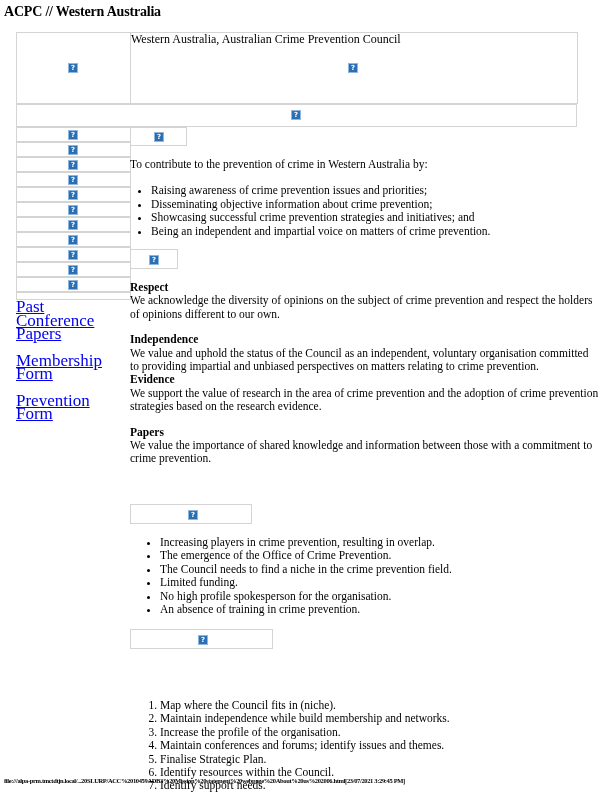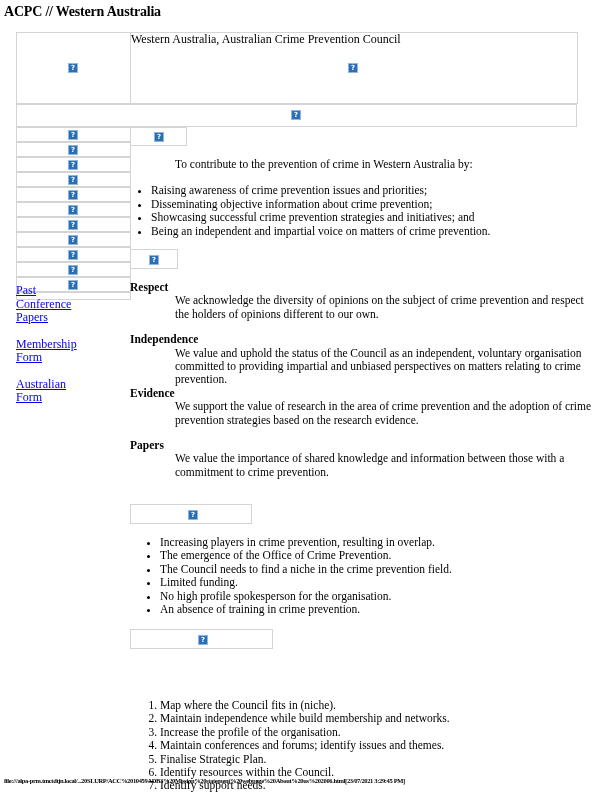--- a/index.html
+++ b/index.html
@@ -17,28 +17,28 @@
     white-space: nowrap; letter-spacing: -0.35px;
   }
   .box { position: absolute; border: 1px solid #d4d4d4; box-sizing: border-box; background: #fff; }
   .broken {
     position: absolute; width: 10px; height: 10px; background: #2a6fb4;
     border: 1px solid #8fb7de; box-sizing: border-box;
     color: #fff; font-family: "DejaVu Sans", sans-serif; font-size: 7px; line-height: 8px;
     text-align: center; font-weight: bold;
   }
   .title-text { position: absolute; left: 131px; top: 32px; font-size: 12px; }
-  .nav-links { position: absolute; left: 16px; top: 284px; font-size: 12px; line-height: 13.5px; }
+  .nav-links { position: absolute; left: 16px; top: 300px; font-size: 17px; line-height: 13.5px; }
   .nav-links a { color: #0000ee; text-decoration: underline; display: block; }
   .nav-links .gap { height: 13px; }
   .content { position: absolute; left: 130px; font-size: 11.5px; line-height: 13.4px; width: 470px; }
   .content ul, .content ol { margin: 0; padding-left: 30px; }
   .content li { margin: 0; }
   .content h4 { margin: 0; font-size: 11.5px; font-weight: bold; }
-  .content p { margin: 0; padding-left: 45px; }
+  .content p { margin: 0; }
 </style>
 </head>
 <body>
 
 <div class="hdr">ACPC // Western Australia</div>
 
 <div class="box" style="left:16px;top:32px;width:115px;height:72px;">
   <span class="broken" style="left:51px;top:30px;">?</span>
 </div>
 <div class="box" style="left:130px;top:32px;width:448px;height:72px;">
@@ -92,21 +92,21 @@
     <span>Conference</span><br>
     <span>Papers</span>
   </a>
   <div class="gap"></div>
   <a href="#">
     <span>Membership</span><br>
     <span>Form</span>
   </a>
   <div class="gap"></div>
   <a href="#">
-    <span>Australian</span><br>
+    <span>Prevention</span><br>
     <span>Form</span>
   </a>
 </div>
 
 <div class="box" style="left:130px;top:127px;width:57px;height:19px;">
   <span class="broken" style="left:23px;top:4px;">?</span>
 </div>
 
 <div class="content" style="top:158px;">
   <p>To contribute to the prevention of crime in Western Australia by:</p>

